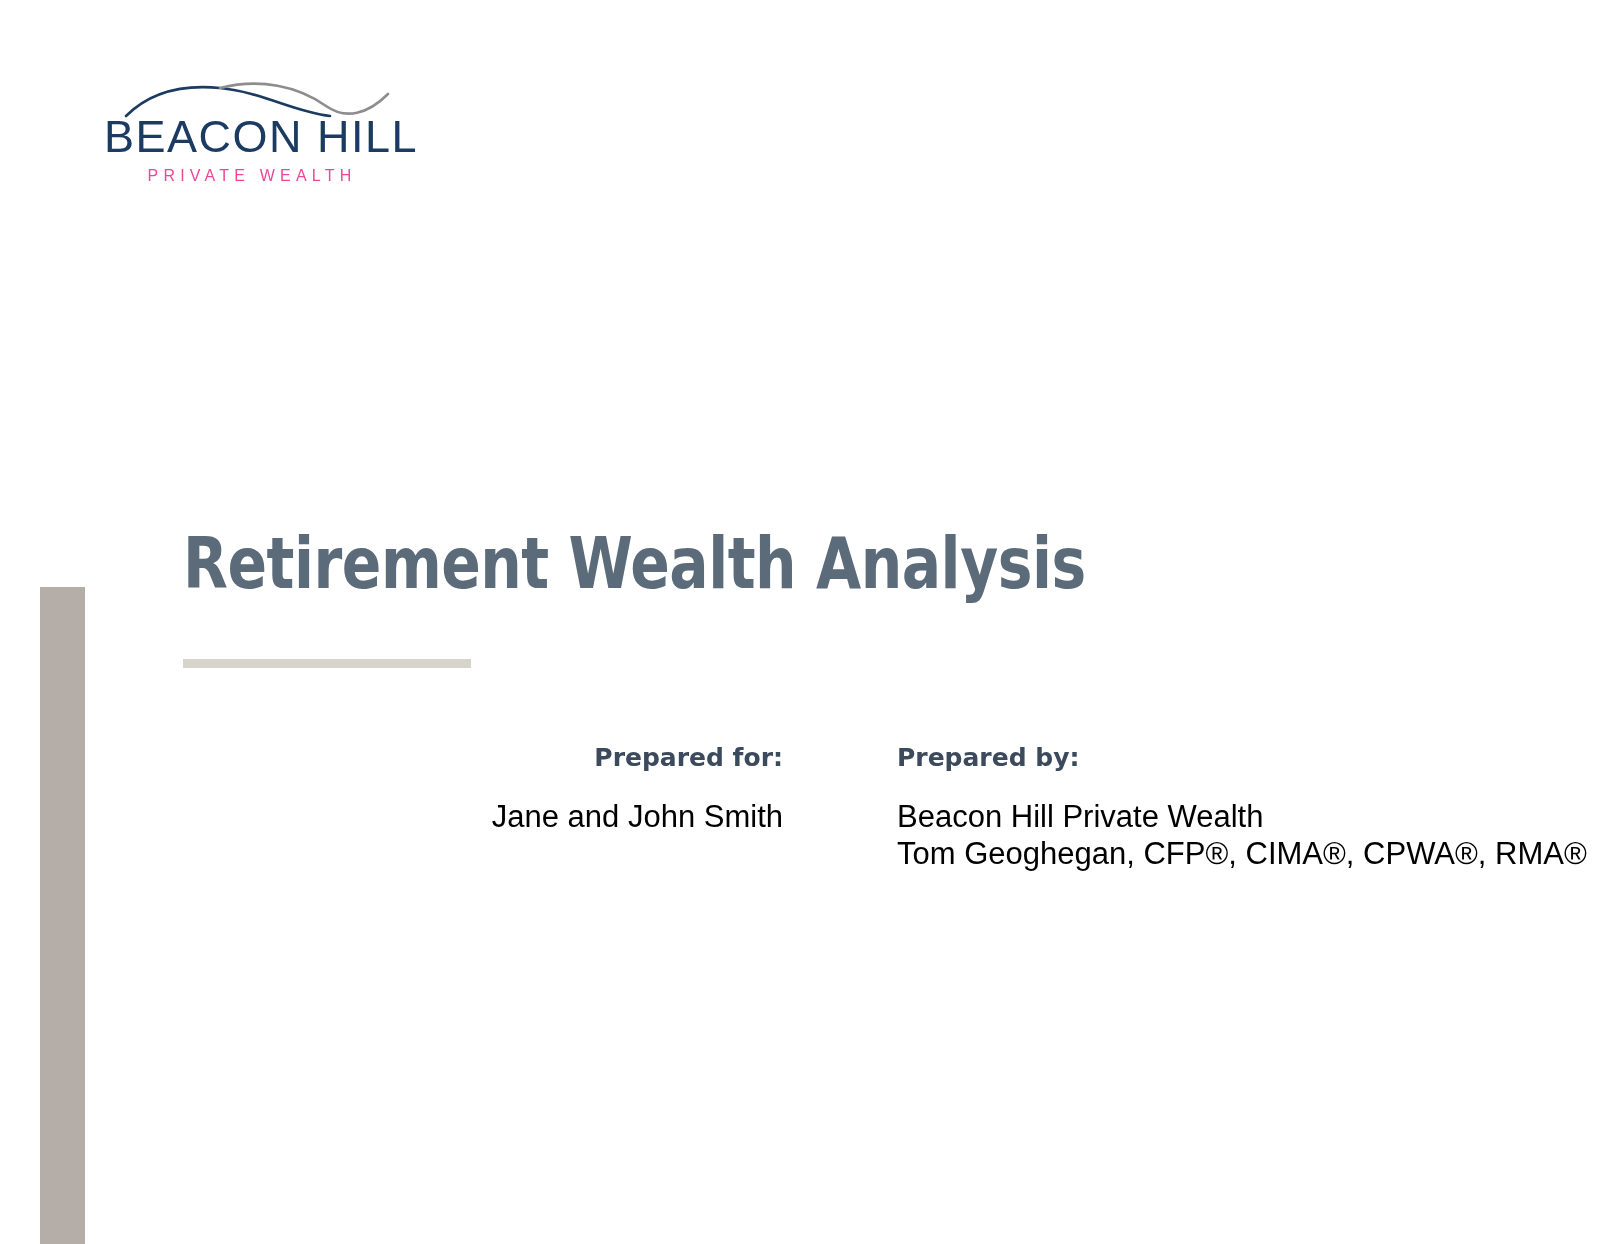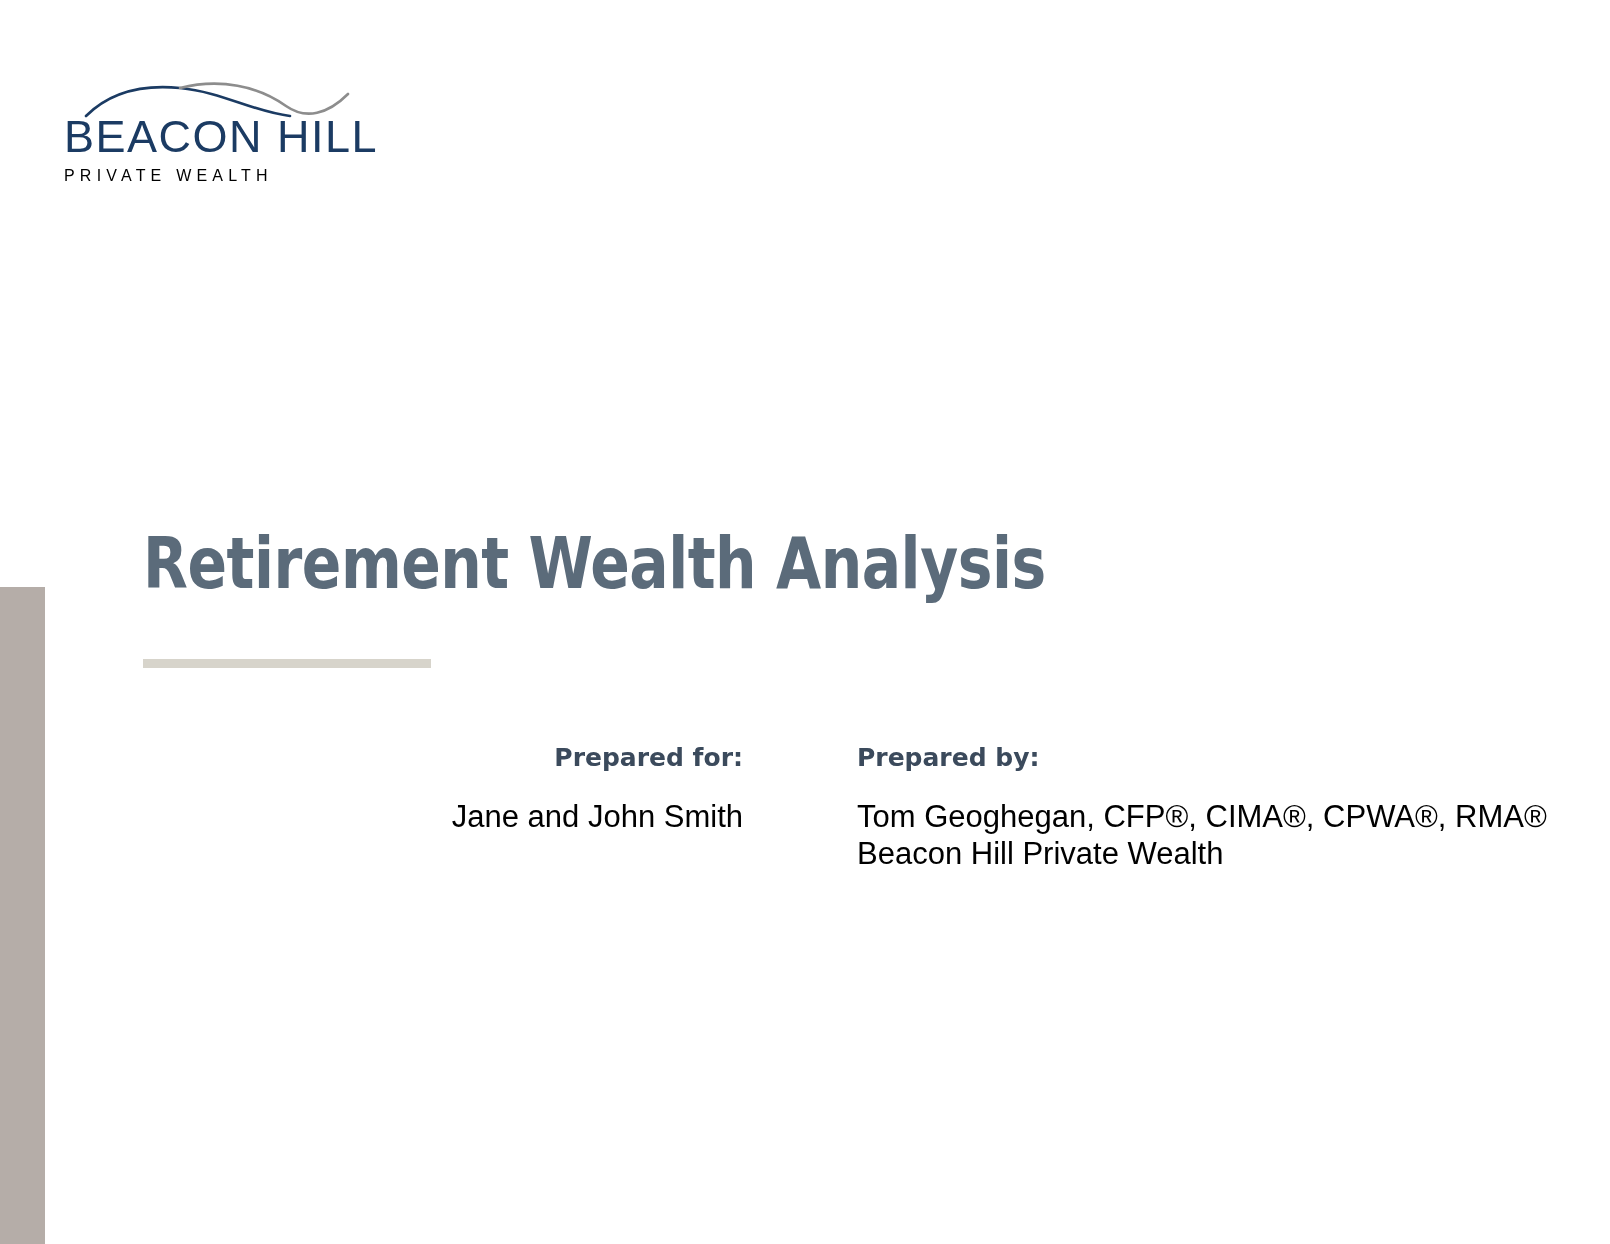--- a/index.html
+++ b/index.html
@@ -13,20 +13,21 @@
     position: relative;
     overflow: hidden;
     font-family: "Liberation Sans", sans-serif;
     -webkit-font-smoothing: antialiased;
   }
 
   .page {
     position: absolute;
     inset: 0;
     background: #ffffff;
+    margin-left: 40px;
   }
 
   
   .edge-bar {
     position: absolute;
     left: 0;
     top: 587px;
     width: 45px;
     height: 657px;
     background: #b5ada8;
@@ -60,26 +61,26 @@
     letter-spacing: 1.5px;
     color: #1b3b63;
     line-height: 1;
     white-space: nowrap;
   }
   .logo-tagline {
     position: absolute;
     left: 2px;
     top: 96px;
     width: 296px;
-    text-align: left;
+    text-align: center;
     font-family: "Liberation Sans", sans-serif;
     font-size: 16px;
     font-weight: 400;
     letter-spacing: 5.2px;
-    color: #000000;
+    color: #ec4899;
     line-height: 1;
     white-space: nowrap;
   }
 
   
   .title {
     position: absolute;
     left: 143px;
     top: 527px;
     font-family: "DejaVu Sans", sans-serif;
@@ -153,17 +154,17 @@
 
   <div class="title-rule"></div>
 
   <div class="col col-for">
     <div class="col-heading">Prepared for:</div>
     <div class="col-line">Jane and John Smith</div>
   </div>
 
   <div class="col col-by">
     <div class="col-heading">Prepared by:</div>
+    <div class="col-line">Beacon Hill Private Wealth</div>
     <div class="col-line">Tom Geoghegan, CFP®, CIMA®, CPWA®, RMA®</div>
-    <div class="col-line">Beacon Hill Private Wealth</div>
   </div>
 
 </div>
 
 </body></html>

